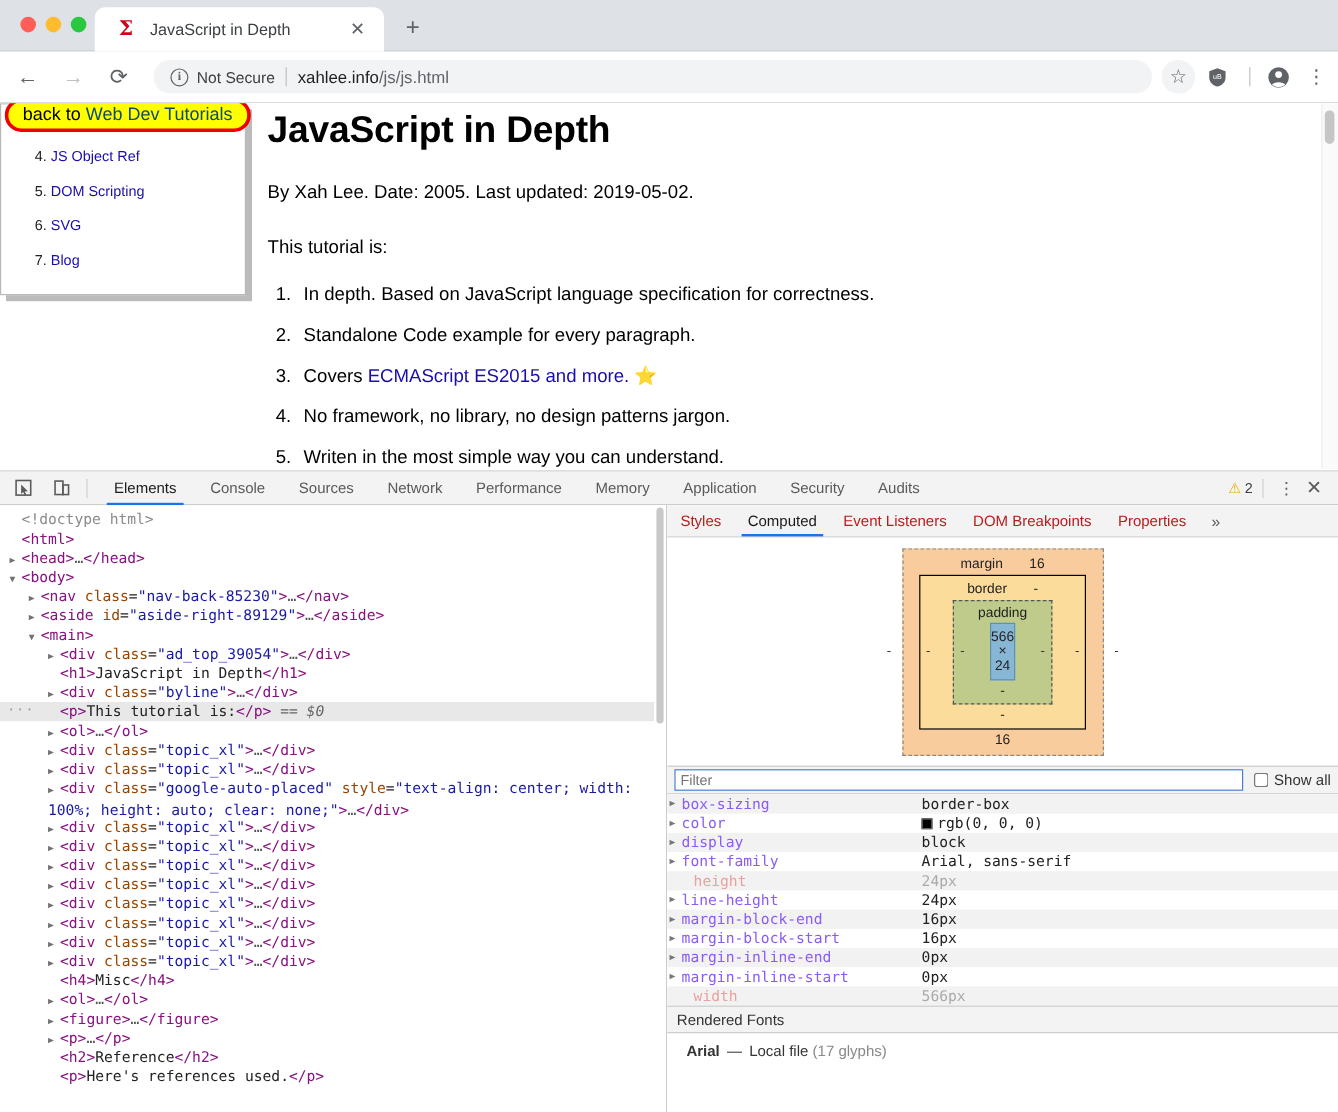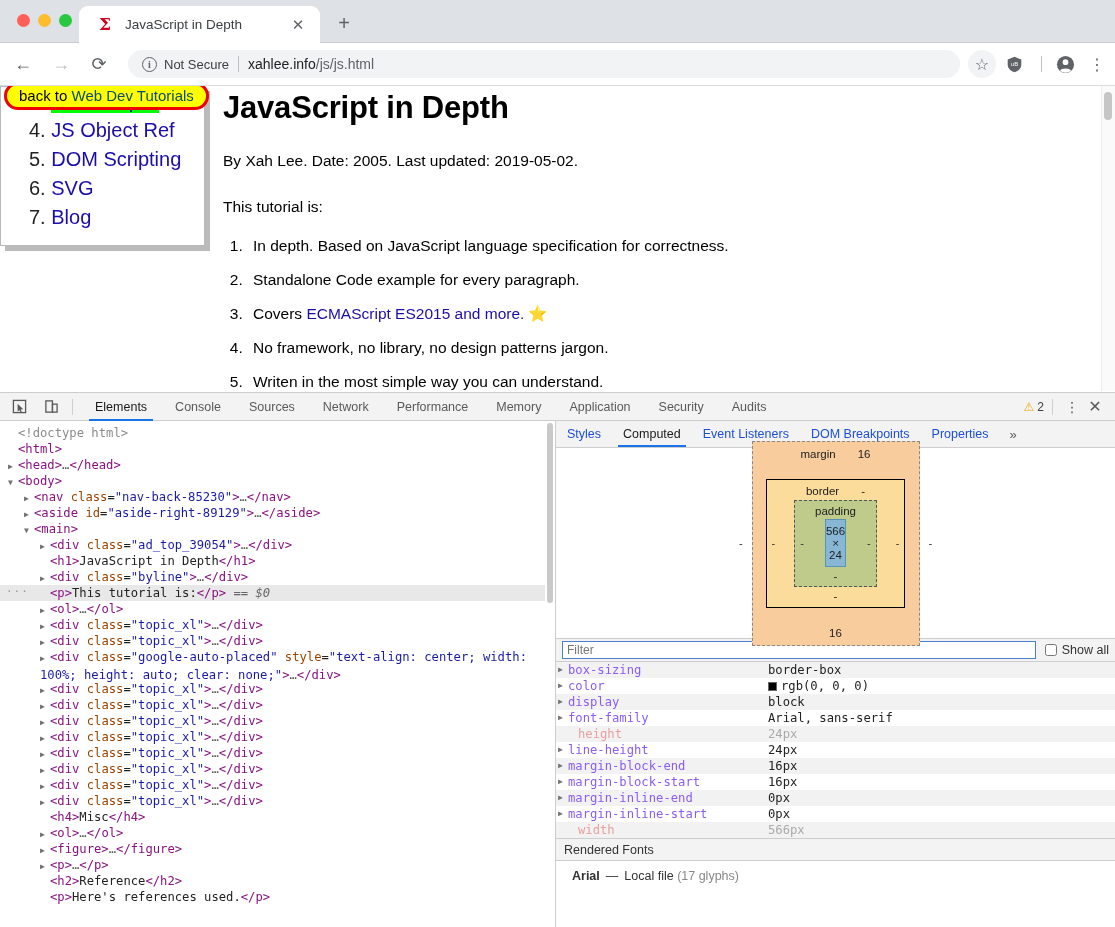--- a/index.html
+++ b/index.html
@@ -86,21 +86,21 @@
   }
 
   
   .nav-box {
     position:absolute; left:0; top:0; width:205px; height:160px;
     background:#fff; border:1px solid #b9b9b9;
     box-shadow:5px 5px 0 #bbbbbb;
   }
   .nav-list { list-style:none; padding:0; margin:0; position:relative; }
   .nav-li {
-    font-size:20px; color:#222; padding-left:28px; height:29px; line-height:29px;
+    font-size:12px; color:#222; padding-left:28px; height:29px; line-height:29px;
     white-space:nowrap; position:relative;
   }
   .nav-num { color:#222; }
   .nav-li a { color:#1a0dab; text-decoration:none; }
   .nav-li.current { }
   .nav-li.current .hl { background:#00ff00; padding:1px 2px; }
 
   .back-pill {
     position:absolute; left:4px; top:-4px; z-index:5;
     background:#ffff00; border:3px solid #ee0000; border-radius:17px;
@@ -197,21 +197,21 @@
 
   
   .styles-pane {
     flex:1; height:506px; background:#fff; position:relative; overflow:hidden;
   }
   .sp-tabs {
     height:27px; background:#f3f3f3; border-bottom:1px solid #cdcdcd;
     display:flex; align-items:stretch;
   }
   .sp-tab {
-    padding:0 11px; font-size:12.5px; color:#1d4ed8; display:flex;
+    padding:0 11px; font-size:12.5px; color:#b91c1c; display:flex;
     align-items:center; cursor:pointer; position:relative;
   }
   .sp-tab.active { color:#1a1a1a; }
   .sp-tab.active::after {
     content:""; position:absolute; left:6px; right:6px; bottom:0; height:2px; background:#1a73e8;
   }
   .sp-more { padding:0 10px; font-size:13px; color:#5a5a5a; display:flex; align-items:center; cursor:pointer; }
 
   
   .boxmodel-wrap {
@@ -219,21 +219,21 @@
   }
   .bm-margin {
     width:168px; background:#f9cc9d; border:1px dashed #888;
     padding:6px 0 6px 0; text-align:center; position:relative;
   }
   .bm-label {
     font-family:"Liberation Sans", sans-serif; font-size:11.5px; color:#222;
   }
   .bm-toprow { display:flex; justify-content:center; gap:22px; margin-bottom:3px; }
   .bm-border {
-    margin:16px 18px; background:#fcdc9a; border:1px solid #000; padding:5px 0 5px 0;
+    margin:0 18px; background:#fcdc9a; border:1px solid #000; padding:5px 0 5px 0;
   }
   .bm-padding {
     margin:0 14px; background:#bfcb8b; border:1px dashed #555; padding:4px 0 4px 0;
   }
   .bm-content {
     margin:0 16px; background:#88b7d5; border:1px solid #5b93b5;
     font-size:11.5px; color:#222; padding:5px 0;
   }
   .bm-mid { display:flex; align-items:center; justify-content:center; }
   .bm-dash { font-size:11px; color:#333; padding:0 5px; }

